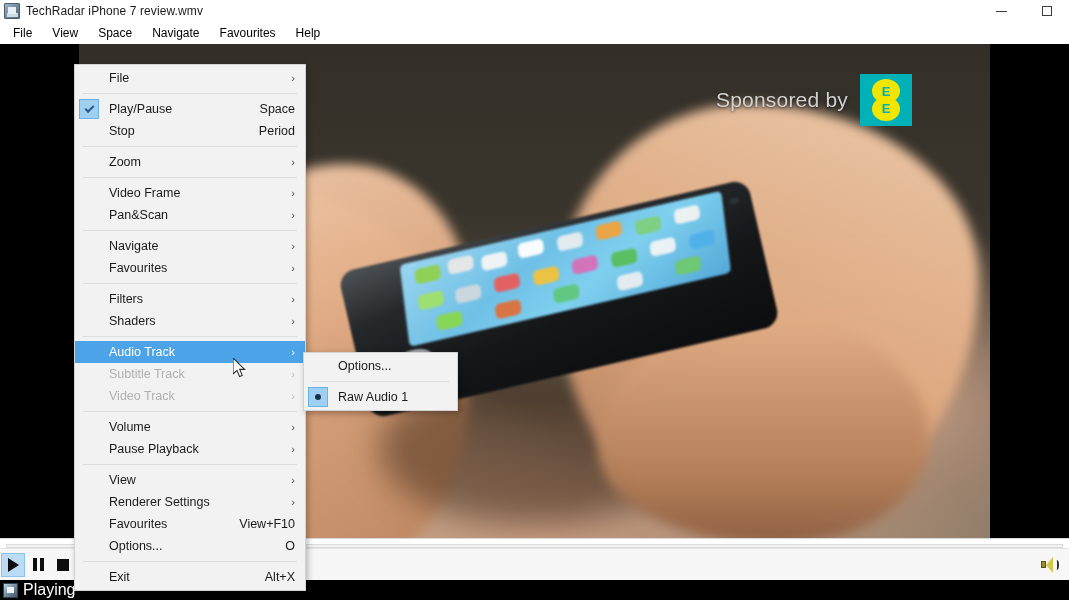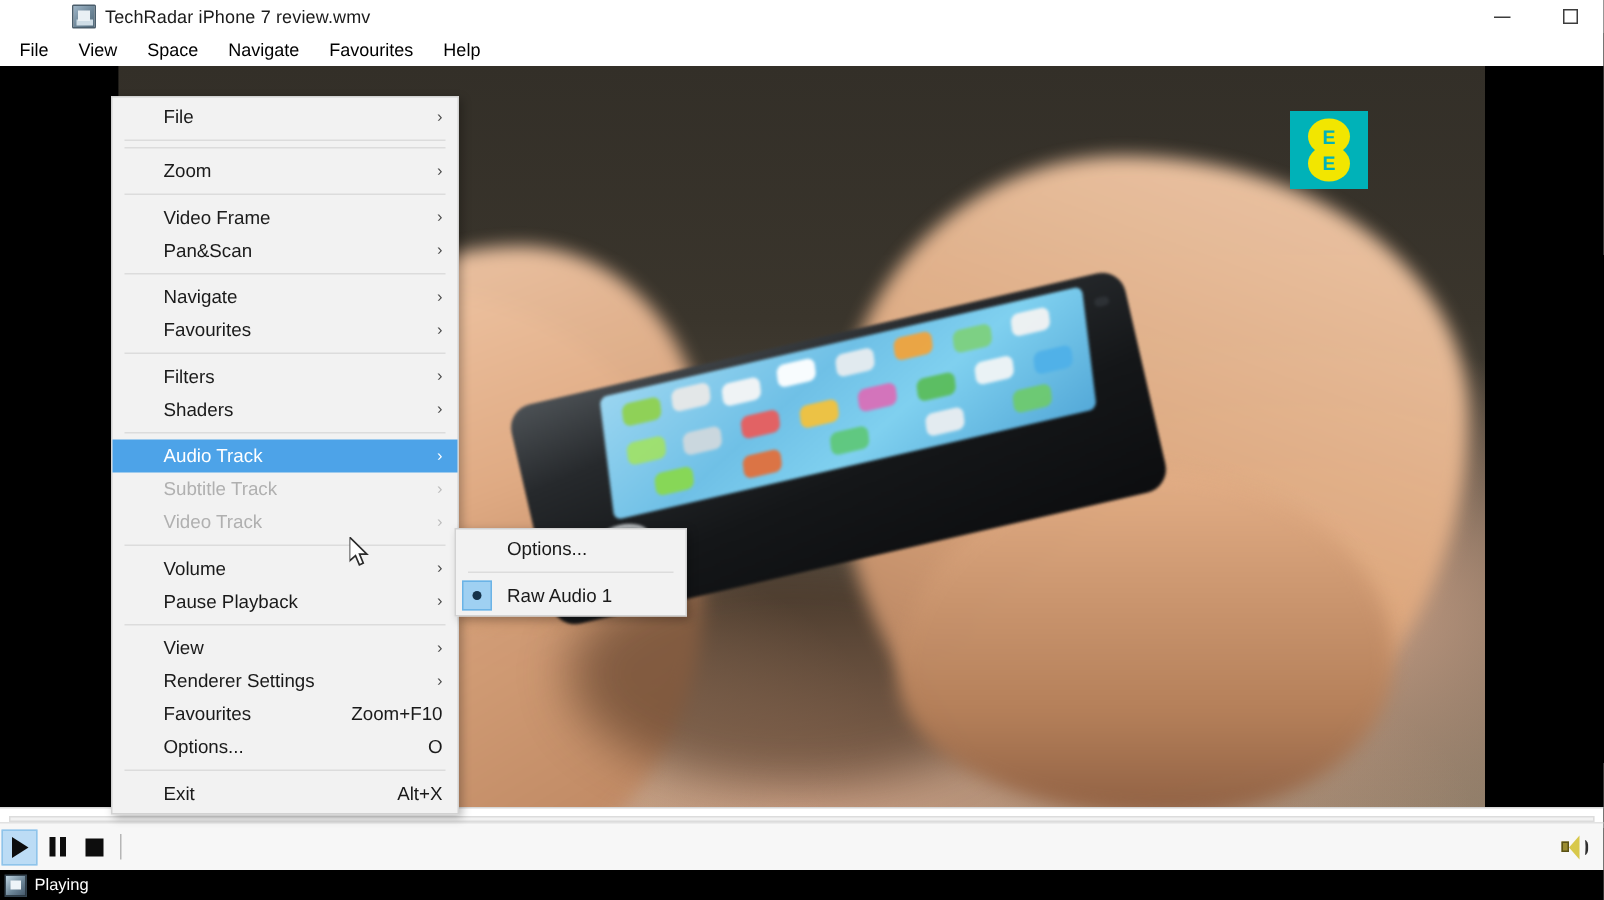--- a/index.html
+++ b/index.html
@@ -13,21 +13,21 @@
     position: relative;
     width: 1069px; height: 600px;
     background: #ffffff;
   }
 
   
   .titlebar {
     position: absolute; left: 0; top: 0;
     width: 1069px; height: 22px;
     background: #ffffff;
-    display: flex; align-items: center; padding-left: 44px;
+    display: flex; align-items: center;
   }
   .title-icon {
     width: 16px; height: 16px;
     margin-left: 4px; margin-right: 6px;
     position: relative;
     background: linear-gradient(135deg, #9fb6c8 0%, #6d8698 55%, #51697a 100%);
     border: 1px solid #4a5d6b;
     border-radius: 1px;
     flex: 0 0 auto;
   }
@@ -285,21 +285,21 @@
   .status-icon {
     width: 15px; height: 15px; margin-left: 3px; margin-right: 5px;
     background: linear-gradient(135deg, #bcd2e0 0%, #6d8698 55%, #44586a 100%);
     border: 1px solid #33424e;
     position: relative; flex: 0 0 auto;
   }
   .status-icon::after {
     content: ""; position: absolute; left: 3px; top: 3px;
     width: 7px; height: 6px; background: #eef4f8;
   }
-  .status-text { font-size: 11px; color: #ffffff; }
+  .status-text { font-size: 16px; color: #ffffff; }
 
   
   .ctxmenu {
     position: absolute; left: 74px; top: 64px;
     width: 232px;
     background: #f2f2f2;
     border: 1px solid #d2d2d2;
     box-shadow: 2px 2px 6px rgba(0,0,0,0.28);
     padding: 2px 0;
     z-index: 50;
@@ -424,20 +424,21 @@
           <div class="appicon" style="left:30px;  top:58px; background:#88d84f;"></div>
           <div class="appicon" style="left:90px;  top:60px; background:#e0703c;"></div>
           <div class="appicon" style="left:150px; top:58px; background:#5fc77a;"></div>
           <div class="appicon" style="left:215px; top:60px; background:#e9edf0;"></div>
           <div class="appicon" style="left:275px; top:58px; background:#6ec96e;"></div>
         </div>
         <div class="phone-home"></div>
       </div>
 
       <div class="sponsor">
+        <div class="sponsor-text">Sponsored by</div>
         <div class="ee-logo">
           <div class="ee-blob">
             <div class="ee-c1"></div>
             <div class="ee-c2"></div>
             <div class="ee-e ee-e1">E</div>
             <div class="ee-e ee-e2">E</div>
           </div>
         </div>
       </div>
     </div>
@@ -473,20 +474,31 @@
     <div class="status-icon"></div>
     <div class="status-text">Playing</div>
   </div>
 
   <div class="ctxmenu" id="ctxmenu">
       <div class="mi">
         <span class="label">File</span>
         <span class="arrow">›</span>
       </div>
       <div class="msep"></div>
+      <div class="mi">
+        <div class="checkbox">
+          <div class="tick"></div>
+        </div>
+        <span class="label">Play/Pause</span>
+        <span class="accel">Space</span>
+      </div>
+      <div class="mi">
+        <span class="label">Stop</span>
+        <span class="accel">Period</span>
+      </div>
       <div class="msep"></div>
       <div class="mi">
         <span class="label">Zoom</span>
         <span class="arrow">›</span>
       </div>
       <div class="msep"></div>
       <div class="mi">
         <span class="label">Video Frame</span>
         <span class="arrow">›</span>
       </div>
@@ -538,21 +550,21 @@
       <div class="mi">
         <span class="label">View</span>
         <span class="arrow">›</span>
       </div>
       <div class="mi">
         <span class="label">Renderer Settings</span>
         <span class="arrow">›</span>
       </div>
       <div class="mi">
         <span class="label">Favourites</span>
-        <span class="accel">Zoom+F10</span>
+        <span class="accel">View+F10</span>
       </div>
       <div class="mi">
         <span class="label">Options...</span>
         <span class="accel">O</span>
       </div>
       <div class="msep"></div>
       <div class="mi">
         <span class="label">Exit</span>
         <span class="accel">Alt+X</span>
       </div>

